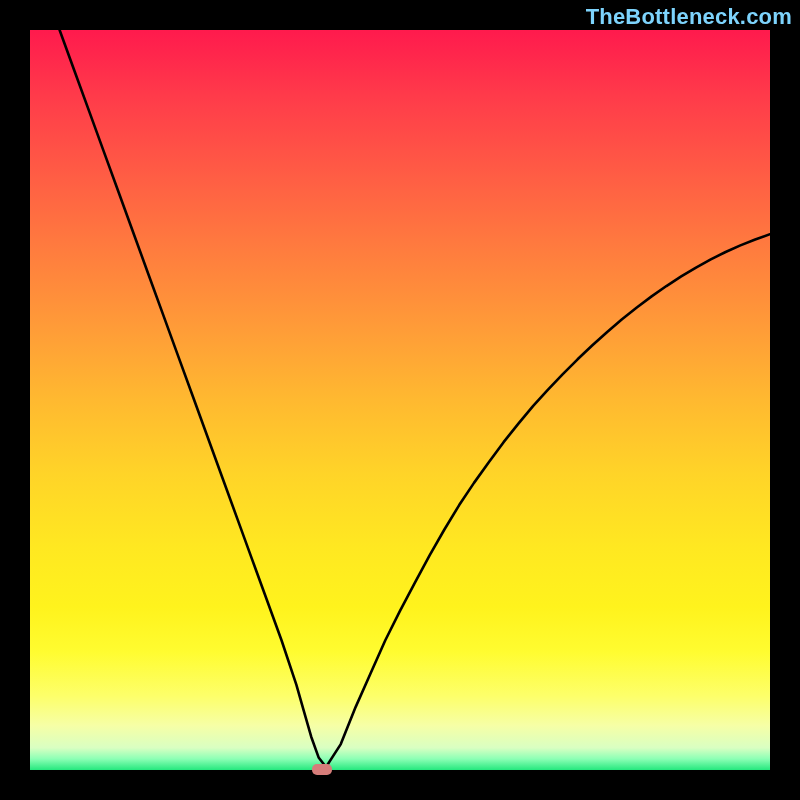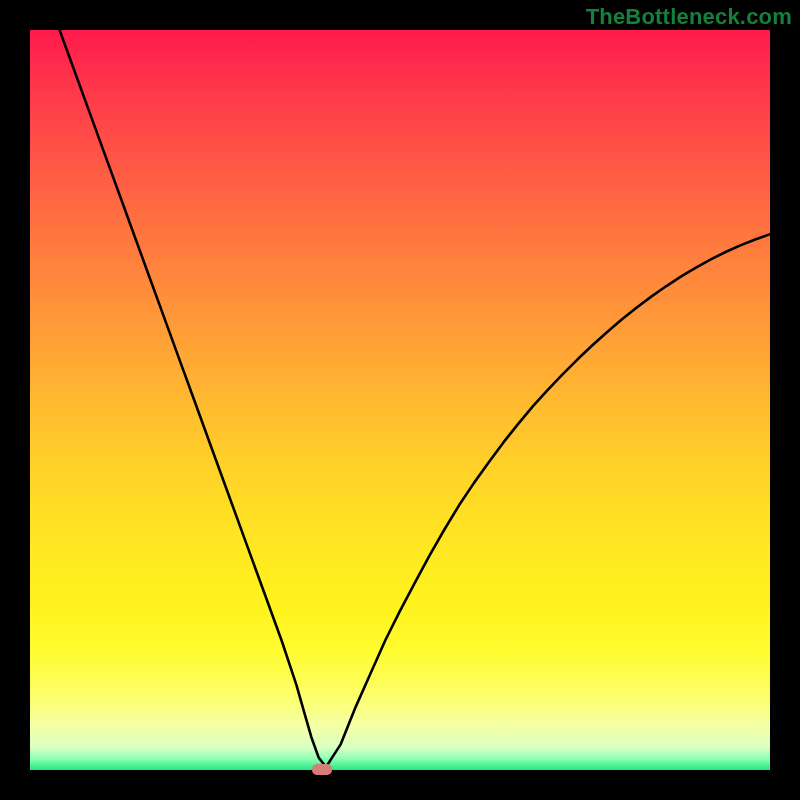--- a/index.html
+++ b/index.html
@@ -41,21 +41,21 @@
     height: 740px;
     pointer-events: none;
   }
   .watermark {
     position: absolute;
     top: 4px;
     right: 8px;
     font-family: Arial, Helvetica, sans-serif;
     font-size: 22px;
     font-weight: bold;
-    color: #15803d;
+    color: #7dd3fc;
     letter-spacing: 0.2px;
   }
   .marker {
     position: absolute;
     width: 20px;
     height: 11px;
     background: #d77d7a;
     border-radius: 5px;
   }
 </style>

